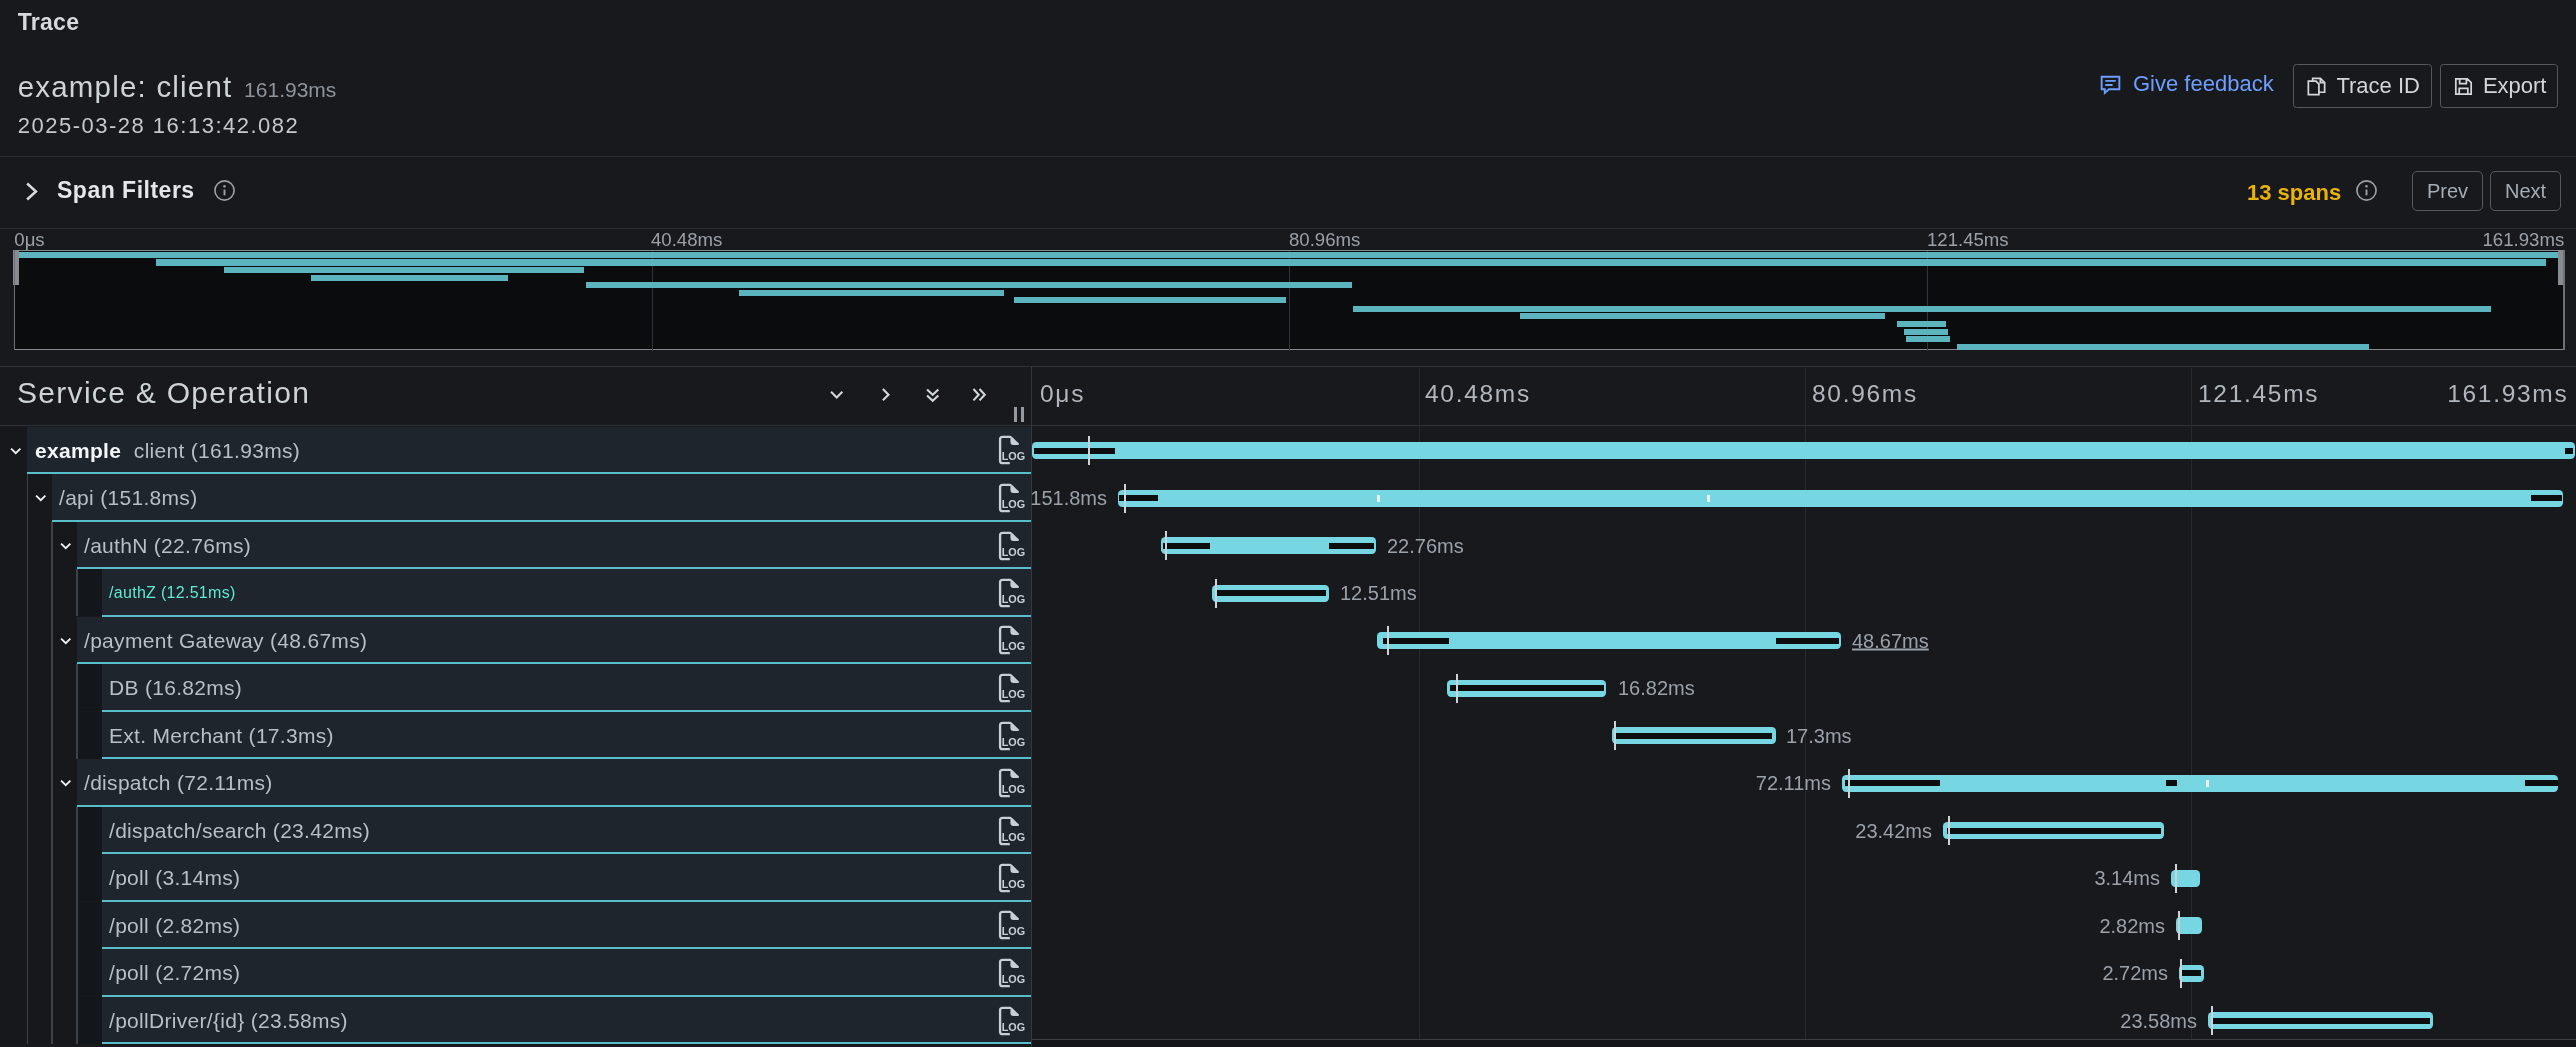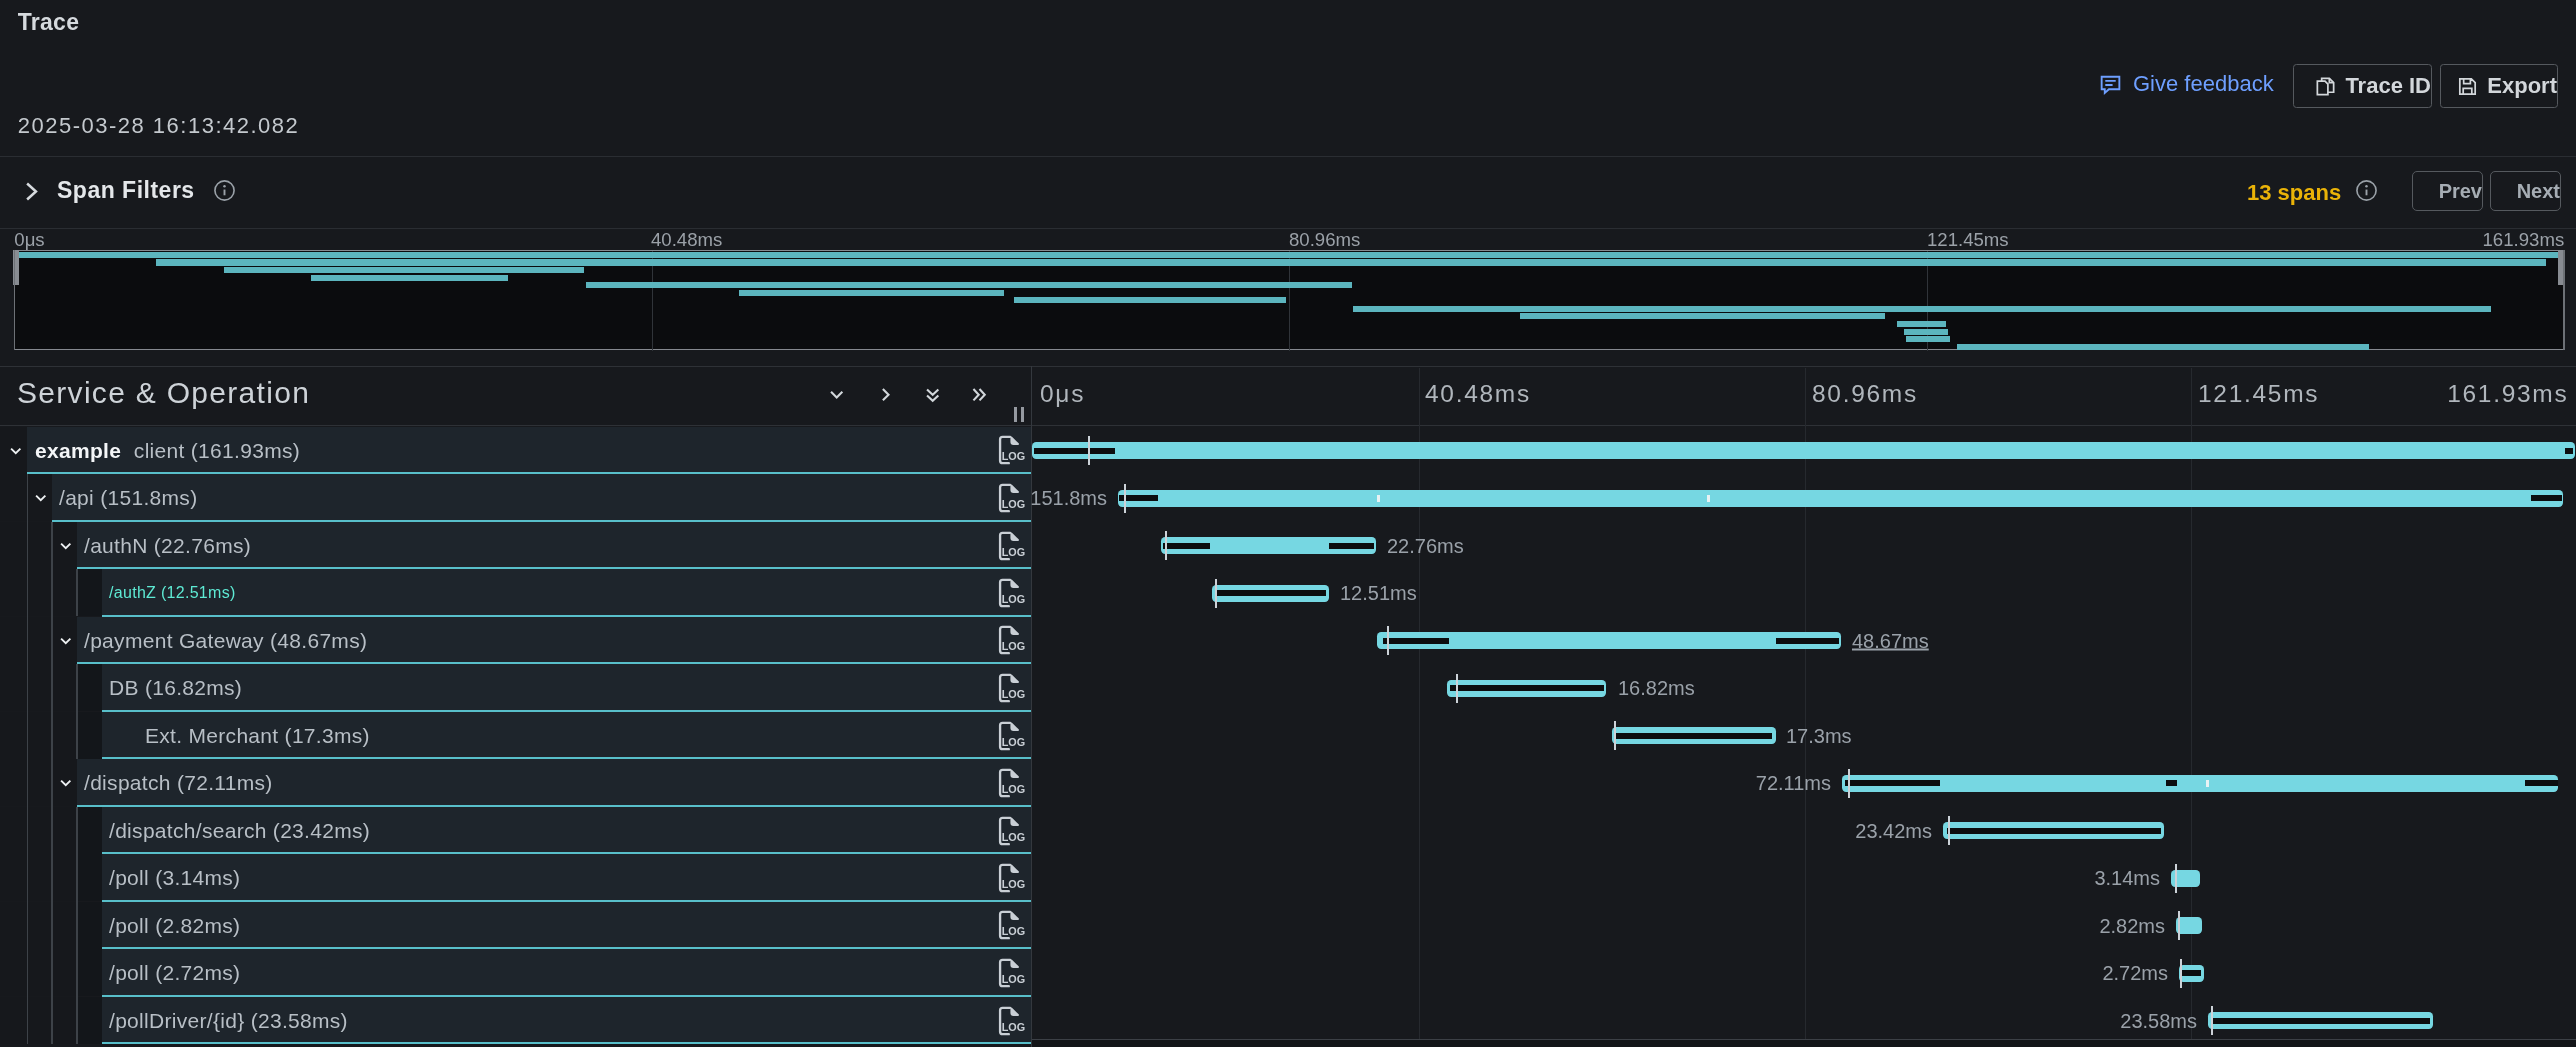--- a/index.html
+++ b/index.html
@@ -1,24 +1,25 @@
 <!DOCTYPE html>
 <html style="font-size:13.5px"><head><meta charset="utf-8">
 <style>
   * { margin:0; padding:0; box-sizing:border-box; }
   html,body { width:2576px; height:1048px; background:#17191d; overflow:hidden;
     font-family:"Liberation Sans", sans-serif; }
   .abs { position:absolute; }
   .btn { position:absolute; border:1.3px solid #55595e; border-radius:3.4px;
-         color:#d3d7db; display:flex; align-items:center; justify-content:flex-end;font-weight:bold; }
+         color:#d3d7db; display:flex; align-items:center; justify-content:center; }
 </style></head>
 <body>
 <div class="abs" style="left:0;top:0;width:2576px;height:1048px;overflow:hidden;">
 
 <div class="abs" style="left:17.7px;top:9.3px;font-size:23px;font-weight:bold;color:#d6dade;letter-spacing:0.3px;">Trace</div>
+<div class="abs" style="left:17.7px;top:70px;color:#ced3d8;font-size:29.5px;letter-spacing:1.2px;">example: client<span style="font-size:21px;color:#8e949b;letter-spacing:0px;">&nbsp;&nbsp;161.93ms</span></div>
 <div class="abs" style="left:17.7px;top:113px;font-size:22px;color:#c4c9ce;letter-spacing:1.5px;text-align:center;">2025-03-28 16:13:42.082</div>
 <div class="abs" style="left:2098px;top:71px;color:#6e9fff;font-size:22px;display:flex;align-items:center;">
 <svg width="25" height="25" viewBox="0 0 24 24" style="margin-right:10px;">
         <path fill="none" stroke="#6e9fff" stroke-width="1.8" d="M3.5 4.5h17v12h-10l-4 3.5v-3.5h-3z"></path>
         <path stroke="#6e9fff" stroke-width="1.8" d="M7 8.5h10M7 12.5h7"></path>
       </svg>
 Give feedback</div>
 <div class="btn" style="left:2293px;top:64px;width:139px;height:44px;font-size:22px;">
 <svg width="23" height="23" viewBox="0 0 24 24" style="margin-right:8.4px;">
         <path fill="none" stroke="#d3d7db" stroke-width="1.8" d="M8 6.5V3.5h8l4.5 4.5v10h-6"></path>
@@ -169,21 +170,21 @@
 <div class="abs" style="left:109px;top:261px;transform:translateY(-50%);font-size:21px;letter-spacing:0.3px;color:#b8bfc6;white-space:nowrap;">DB (16.82ms)</div>
 <div class="abs" style="left:996px;top:246px;"><svg width="29" height="30" viewBox="0 0 34 36">
 <path fill="none" stroke="#c9cfd5" stroke-width="2.8" stroke-linecap="round" d="M16.5 2.2h-9q-3 0-3 3v25.6q0 3 3 3h7.5"></path>
 <path fill="#c9cfd5" stroke="#c9cfd5" stroke-width="2.2" stroke-linejoin="round" d="M18 2.8l8 8h-5.5q-2.5 0-2.5-2.5z"></path>
 <text x="6.5" y="29.5" font-family="Liberation Sans" font-size="13" font-weight="bold" fill="#c9cfd5">LOG</text>
         </svg></div>
 <div class="abs" style="left:0;top:285px;width:1031px;height:47px;background:#16181c;"></div>
 <div class="abs" style="left:102px;top:285px;width:929px;height:47px;background:#1e252c;"></div>
 <div class="abs" style="left:78px;top:285px;width:23.6px;height:47px;background:#13161a;"></div>
 <div class="abs" style="left:102px;top:330px;width:929px;height:2px;background:#58bfca;"></div>
-<div class="abs" style="left:109px;top:309px;transform:translateY(-50%);font-size:21px;letter-spacing:0.3px;color:#b8bfc6;white-space:nowrap;margin-left:36px;">Ext. Merchant (17.3ms)</div>
+<div class="abs" style="left:109px;top:309px;transform:translateY(-50%);font-size:21px;letter-spacing:0.3px;color:#b8bfc6;white-space:nowrap;">Ext. Merchant (17.3ms)</div>
 <div class="abs" style="left:996px;top:294px;"><svg width="29" height="30" viewBox="0 0 34 36">
 <path fill="none" stroke="#c9cfd5" stroke-width="2.8" stroke-linecap="round" d="M16.5 2.2h-9q-3 0-3 3v25.6q0 3 3 3h7.5"></path>
 <path fill="#c9cfd5" stroke="#c9cfd5" stroke-width="2.2" stroke-linejoin="round" d="M18 2.8l8 8h-5.5q-2.5 0-2.5-2.5z"></path>
 <text x="6.5" y="29.5" font-family="Liberation Sans" font-size="13" font-weight="bold" fill="#c9cfd5">LOG</text>
         </svg></div>
 <div class="abs" style="left:0;top:332px;width:1031px;height:47px;background:#16181c;"></div>
 <div class="abs" style="left:77px;top:332px;width:954px;height:47px;background:#1e252c;"></div>
 <div class="abs" style="left:77px;top:378px;width:954px;height:2px;background:#58bfca;"></div>
 <div class="abs" style="left:59px;top:349px;"><svg width="13.5" height="13.5" viewBox="0 0 16 16">
           <path fill="none" stroke="#eef1f3" stroke-width="2.2" d="M2.5 5.5l5.5 5.5 5.5-5.5"></path>

